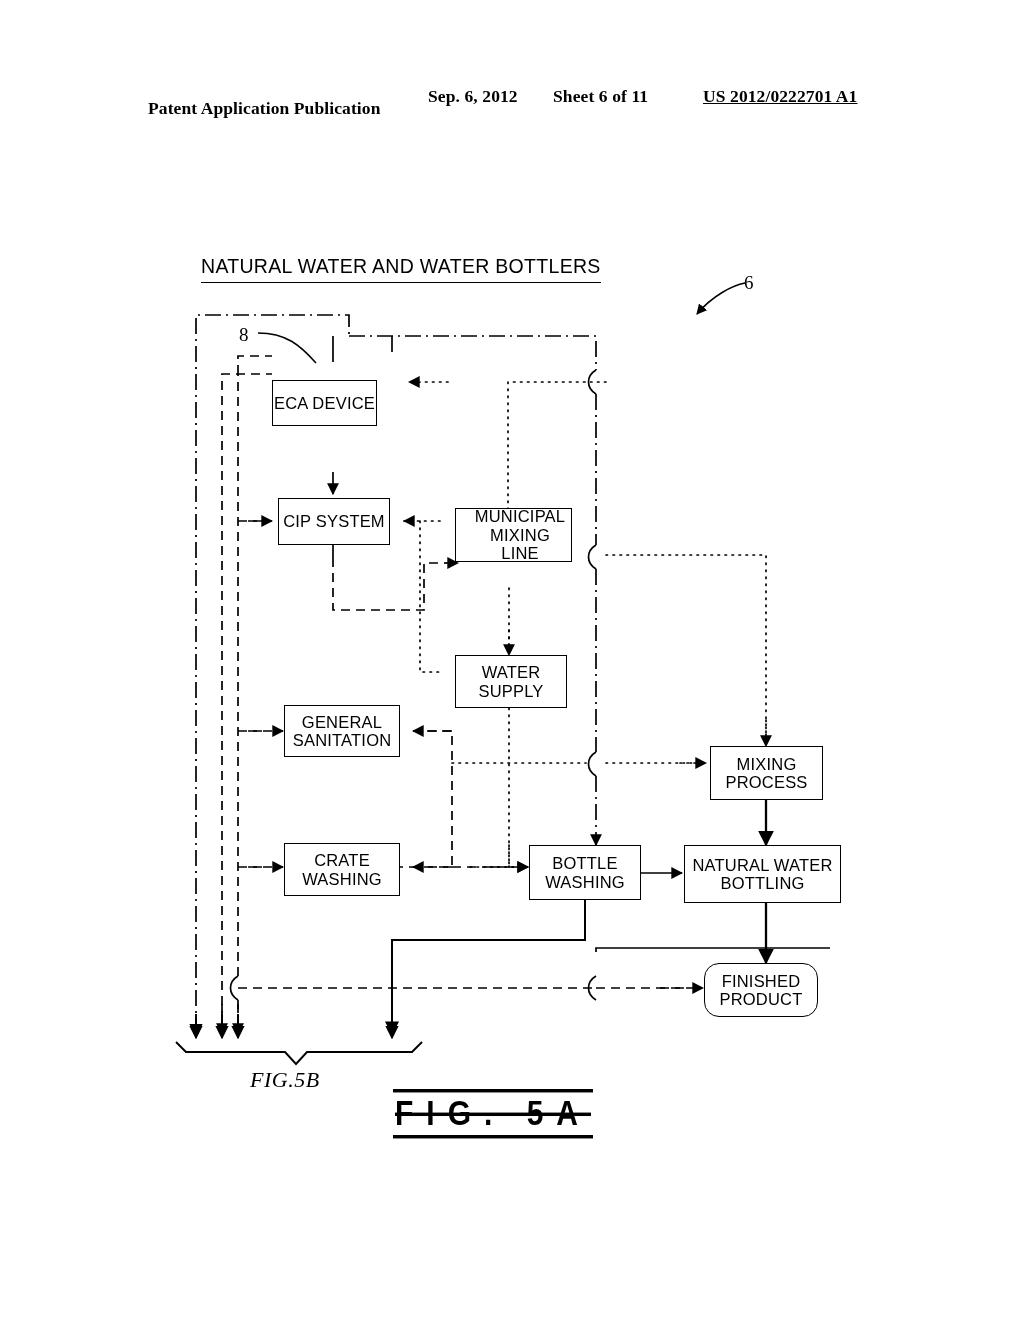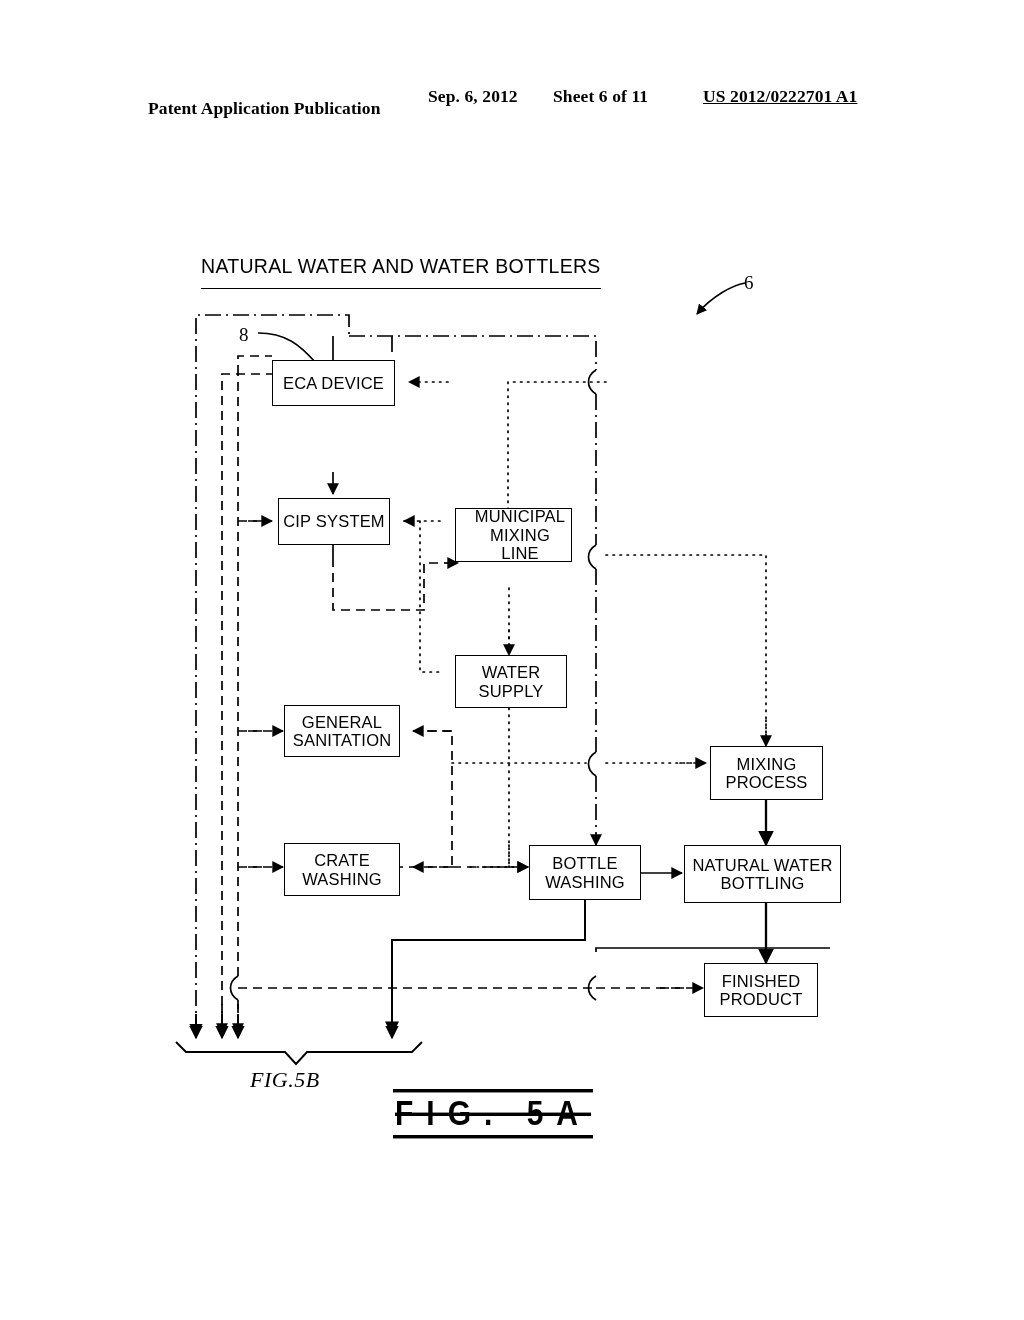--- a/index.html
+++ b/index.html
@@ -19,21 +19,21 @@
   #page-header .h-num   {position:absolute; left:703px;text-decoration:underline;}
 
   
   #figure{position:absolute; left:0; top:0; width:1024px; height:1320px;}
   #figure svg{position:absolute; left:0; top:0;}
 
   
   #diagram-title{
     position:absolute; left:201px; top:255px;
     font-size:19.5px; letter-spacing:0.3px;
-    border-bottom:1.6px solid #000; padding-bottom:10px;
+    border-bottom:1.6px solid #000; padding-bottom:4px;
     white-space:nowrap;
   }
 
   
   .node{
     position:absolute; box-sizing:border-box;
     border:1.7px solid #000; background:#fff;
     display:flex; align-items:center; justify-content:center;
     text-align:center; line-height:1.12;
     font-size:16.5px; letter-spacing:0.2px;
@@ -214,21 +214,21 @@
       <path d="M 238 1014 L 238 1038" marker-end="url(#ah)"></path>
       <path d="M 392 1014 L 392 1038" marker-end="url(#ah)"></path>
     </g>
   </svg>
 
   <div id="diagram-title">NATURAL WATER AND WATER BOTTLERS</div>
 
   <div class="ref" id="ref-8">8</div>
   <div class="ref" id="ref-6">6</div>
 
-  <div class="node" style="left:272px;top:360px;width:123px;height:46px;justify-content:center;">
+  <div class="node" style="left:272px;top:380px;width:105px;height:46px;justify-content:center;">
     <div>
       <span>ECA DEVICE</span>
     </div>
   </div>
 
   <div class="node" style="left:278px;top:498px;width:112px;height:47px;">
     <div>
       <span>CIP SYSTEM</span>
     </div>
   </div>
@@ -275,21 +275,21 @@
     </div>
   </div>
 
   <div class="node" style="left:684px;top:845px;width:157px;height:58px;">
     <div>
       <span>NATURAL WATER</span>
       <span>BOTTLING</span>
     </div>
   </div>
 
-  <div class="node" style="left:704px;top:963px;width:114px;height:54px;">
+  <div class="node" style="left:704px;top:963px;width:114px;height:54px;border-radius:15px;">
     <div>
       <span>FINISHED</span>
       <span>PRODUCT</span>
     </div>
   </div>
 
   <div id="fig5b-label">FIG.5B</div>
 
   <div id="fig5a-label">
     <span>FIG. 5A</span>

